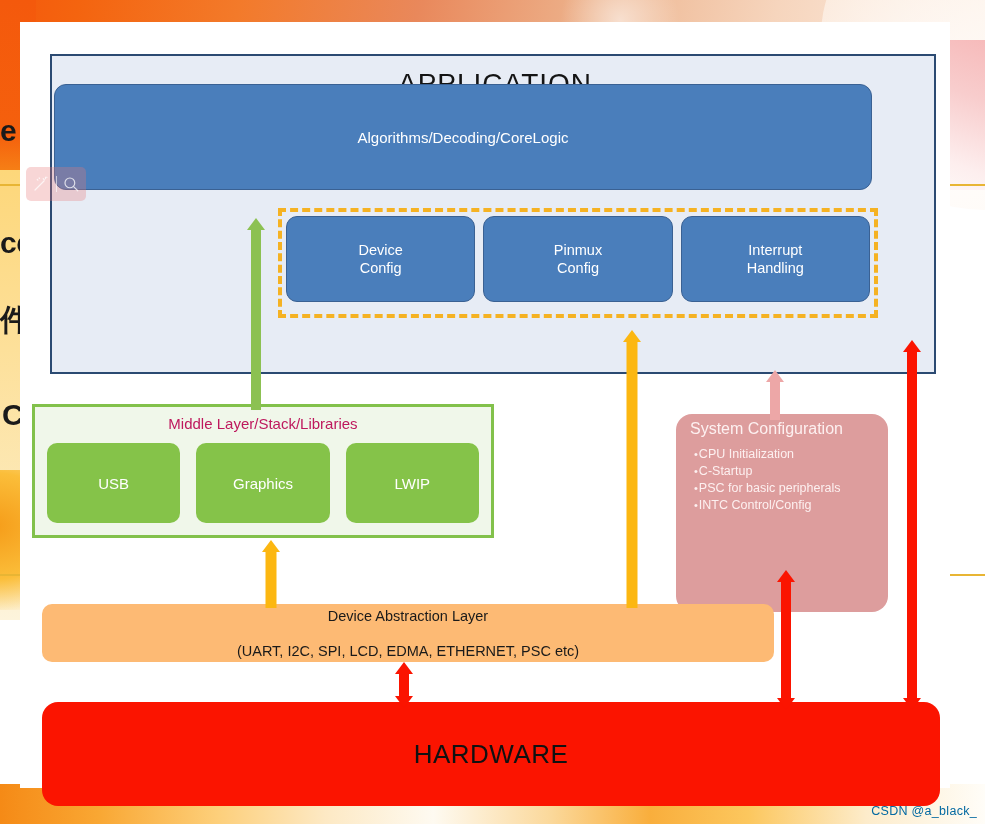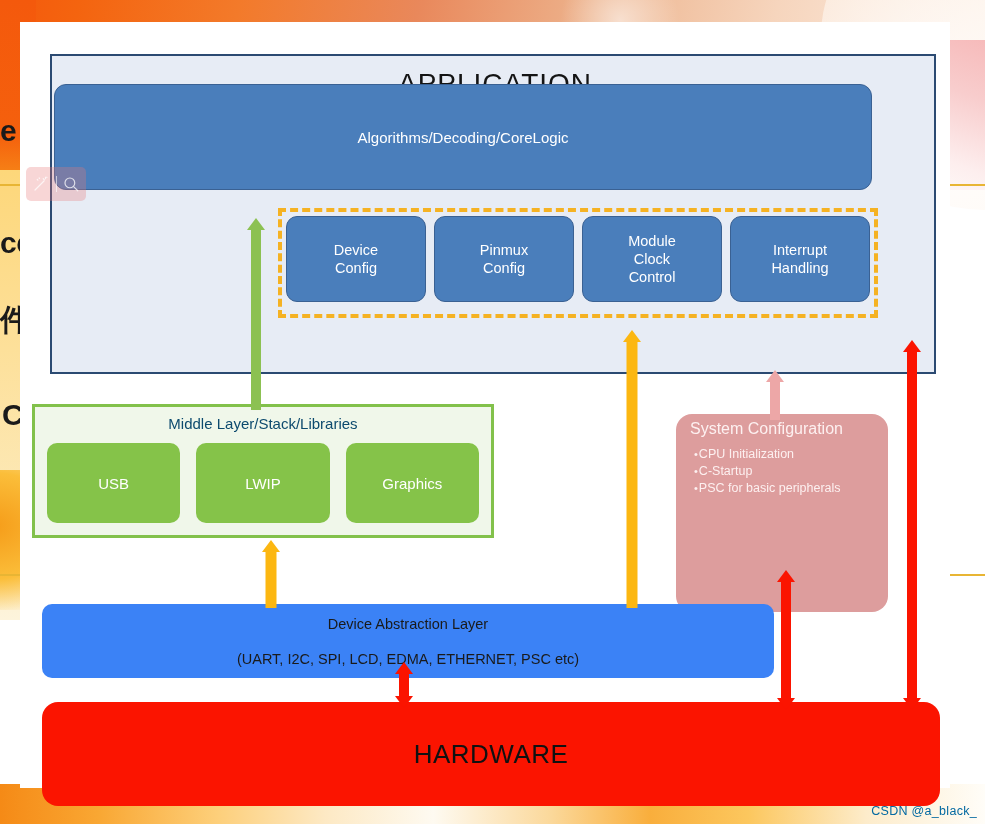--- a/index.html
+++ b/index.html
@@ -185,21 +185,21 @@
     background: #f0f7ea;
     border: 3px solid #82c14b;
     box-sizing: border-box;
   }
   .mid-title {
     position: absolute;
     left: 0; top: 8px;
     width: 456px;
     text-align: center;
     font-size: 15px;
-    color: #0c4a6e;
+    color: #be185d;
   }
   .mid-row {
     position: absolute;
     left: 12px; top: 36px;
     width: 432px; height: 80px;
     display: flex;
     gap: 16px;
   }
   .mid-box {
     flex: 1;
@@ -239,22 +239,22 @@
   .sys-list li::before {
     content: "\2022";
     font-size: 11px;
     margin-right: 1px;
   }
 
   
   .dal-panel {
     position: absolute;
     left: 22px; top: 582px;
-    width: 732px; height: 74px;
-    background: #3b82f6;
+    width: 732px; height: 58px;
+    background: #fdba74;
     border-radius: 10px;
     display: flex;
     flex-direction: column;
     align-items: center;
     justify-content: center;
     color: #1a1a1a;
   }
   .dal-line1 { font-size: 14.5px; }
   .dal-line2 { font-size: 14.5px; margin-top: 19px; }
 
@@ -438,42 +438,40 @@
     <div class="algo-box">
       <span>Algorithms/Decoding/CoreLogic</span>
     </div>
 
     <div class="dashed-group"></div>
     <div class="cfg-row">
       <div class="cfg-box">Device
 Config</div>
       <div class="cfg-box">Pinmux
 Config</div>
-      <div class="cfg-box">Module
-Clock
-Control</div>
       <div class="cfg-box">Interrupt
 Handling</div>
     </div>
 
     <div class="mid-panel">
       <div class="mid-title">Middle Layer/Stack/Libraries</div>
       <div class="mid-row">
         <div class="mid-box">USB</div>
+        <div class="mid-box">Graphics</div>
         <div class="mid-box">LWIP</div>
-        <div class="mid-box">Graphics</div>
       </div>
     </div>
 
     <div class="sys-panel">
       <div class="sys-title">System Configuration</div>
       <ul class="sys-list">
         <li>CPU Initialization</li>
         <li>C-Startup</li>
         <li>PSC for basic peripherals</li>
+        <li>INTC Control/Config</li>
       </ul>
     </div>
 
     <div class="dal-panel">
       <div class="dal-line1">Device Abstraction Layer</div>
       <div class="dal-line2">(UART, I2C, SPI, LCD, EDMA, ETHERNET,  PSC etc)</div>
     </div>
 
     <div class="hw-panel">
       <span>HARDWARE</span>

